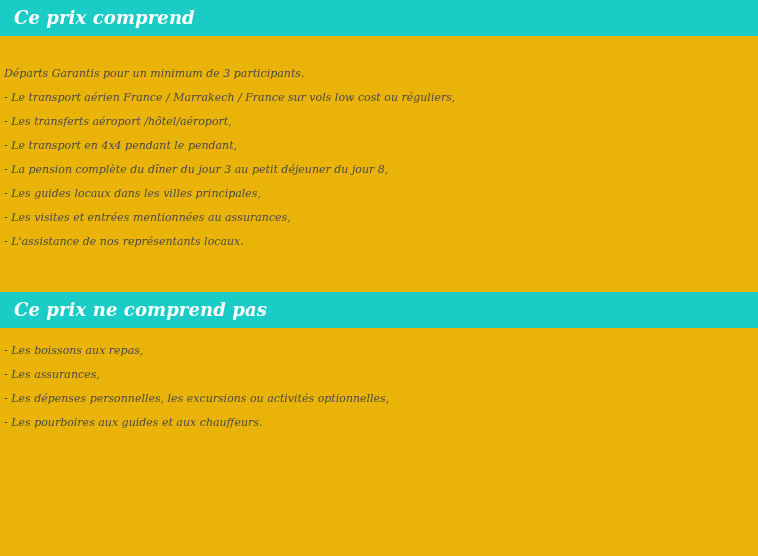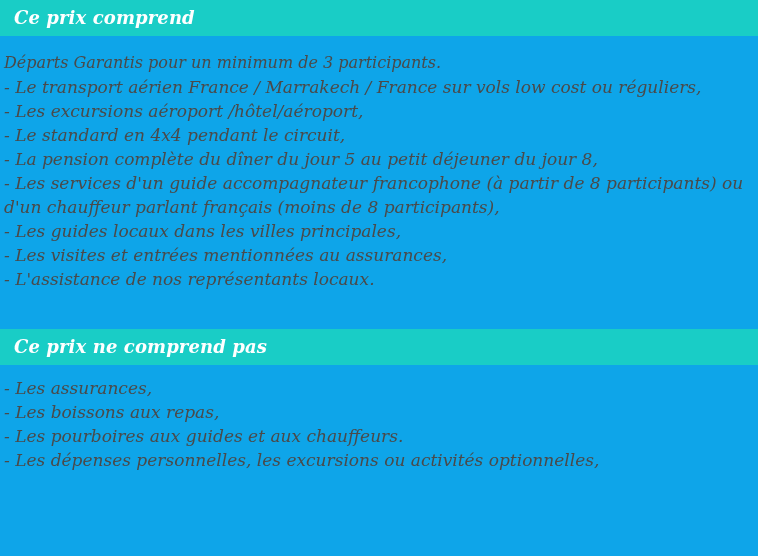--- a/index.html
+++ b/index.html
@@ -10,21 +10,21 @@
     width: 758px;
     height: 556px;
     background: #ffffff;
     font-family: "DejaVu Serif", serif;
     overflow: hidden;
   }
   .page {
     position: relative;
     width: 758px;
     height: 556px;
-    background: #0ea5e9;
+    background: #eab308;
   }
   .section-header {
     background: #19CDC6;
     height: 36px;
     display: flex;
     align-items: center;
     padding-left: 14px;
     box-sizing: border-box;
   }
   .section-header .title {
@@ -36,29 +36,30 @@
     letter-spacing: 0.1px;
     line-height: 1;
   }
   .section-body {
     padding: 0 4px 0 2px;
   }
   .intro-line {
     color: #4a4a4a;
     font-family: "DejaVu Serif", serif;
     font-style: italic;
-    font-size: 16px;
+    font-size: 11px;
     line-height: 24px;
     padding-left: 2px;
+    margin-top: 11px;
   }
   .line {
     color: #4a4a4a;
     font-family: "DejaVu Serif", serif;
     font-style: italic;
-    font-size: 17px;
+    font-size: 11px;
     line-height: 24px;
     padding-left: 2px;
   }
   .spacer-top-1 { height: 15px; }
   .gap-between { height: 38px; }
   .gap-after-header { height: 11px; }
   .bottom-pad { height: 8px; }
 </style>
 </head>
 <body>
@@ -66,39 +67,38 @@
 <div class="page">
 
   <div class="section">
     <div class="section-header">
       <span class="title">Ce prix comprend</span>
     </div>
     <div class="spacer-top-1"></div>
     <div class="section-body">
       <div class="intro-line">Départs Garantis pour un minimum de 3 participants.</div>
       <div class="line">- Le transport aérien France / Marrakech / France sur vols low cost ou réguliers,</div>
-      <div class="line">- Les excursions aéroport /hôtel/aéroport,</div>
-      <div class="line">- Le standard en 4x4 pendant le circuit,</div>
-      <div class="line">- La pension complète du dîner du jour 5 au petit déjeuner du jour 8,</div>
-      <div class="line">- Les services d'un guide accompagnateur francophone (à partir de 8 participants) ou d'un chauffeur parlant français (moins de 8 participants),</div>
+      <div class="line">- Les transferts aéroport /hôtel/aéroport,</div>
+      <div class="line">- Le transport en 4x4 pendant le pendant,</div>
+      <div class="line">- La pension complète du dîner du jour 3 au petit déjeuner du jour 8,</div>
       <div class="line">- Les guides locaux dans les villes principales,</div>
       <div class="line">- Les visites et entrées mentionnées au assurances,</div>
       <div class="line">- L'assistance de nos représentants locaux.</div>
     </div>
   </div>
 
   <div class="gap-between"></div>
 
   <div class="section">
     <div class="section-header">
       <span class="title">Ce prix ne comprend pas</span>
     </div>
     <div class="gap-after-header"></div>
     <div class="section-body">
+      <div class="line">- Les boissons aux repas,</div>
       <div class="line">- Les assurances,</div>
-      <div class="line">- Les boissons aux repas,</div>
+      <div class="line">- Les dépenses personnelles, les excursions ou activités optionnelles,</div>
       <div class="line">- Les pourboires aux guides et aux chauffeurs.</div>
-      <div class="line">- Les dépenses personnelles, les excursions ou activités optionnelles,</div>
     </div>
   </div>
 
   <div class="bottom-pad"></div>
 </div>
 
 </body></html>

